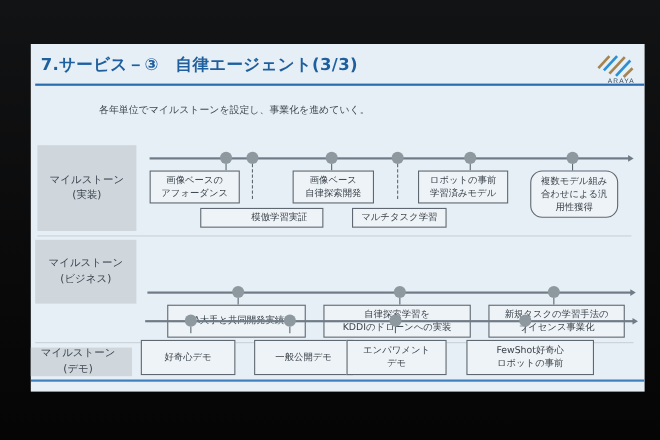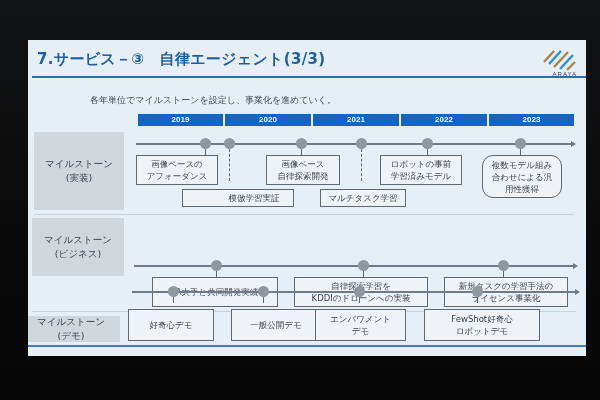--- a/index.html
+++ b/index.html
@@ -35,27 +35,20 @@
     <line x1="6" y1="16" x2="16" y2="5" stroke="#a5844f" stroke-width="2.4"></line>
     <line x1="11" y1="18" x2="23" y2="5" stroke="#2c8fd6" stroke-width="2.4"></line>
     <line x1="16" y1="21" x2="30" y2="6" stroke="#a5844f" stroke-width="2.4"></line>
     <line x1="22" y1="23" x2="35" y2="9" stroke="#2c8fd6" stroke-width="2.4"></line>
     <line x1="29" y1="24" x2="37" y2="16" stroke="#a5844f" stroke-width="2.4"></line>
   </svg>
   <div class="logo-text">ARAYA</div>
 
   <div class="subtitle">各年単位でマイルストーンを設定し、事業化を進めていく。</div>
 
-  <div class="years">
-    <div class="year" style="width:85px">2019</div>
-    <div class="year" style="width:86px">2020</div>
-    <div class="year" style="width:86px">2021</div>
-    <div class="year" style="width:86px">2022</div>
-    <div class="year" style="width:85px">2023</div>
-  </div>
 
   <div class="row-label" style="left:6px;top:92px;width:90px;height:78px;white-space:pre-line;">マイルストーン
 (実装)</div>
   <div class="axis" style="left:108px;top:103px;width:436px;">
       <span class="arrow"></span>
     </div>
 
   <div class="dot" style="left:172px;top:98px;"></div>
   <div class="dash" style="left:177px;top:109px;height:6px;"></div>
   <div class="box" style="left:108px;top:115px;width:80px;height:28px;">画像ベースの
@@ -128,13 +121,13 @@
 <div class="box" style="left:231px;top:309px;width:88px;height:30px;">一般公開デモ</div>
 
 <div class="dot" style="left:354px;top:286px;"></div>
 <div class="dash" style="left:359px;top:297px;height:6px;"></div>
 <div class="box" style="left:315px;top:309px;width:89px;height:30px;">エンパワメント
 デモ</div>
 
 <div class="dot" style="left:472px;top:286px;"></div>
 <div class="dash" style="left:477px;top:297px;height:6px;"></div>
 <div class="box" style="left:424px;top:309px;width:114px;height:30px;">FewShot好奇心
-ロボットデモ</div>
+ロボットの事前</div>
 
 </body></html>

